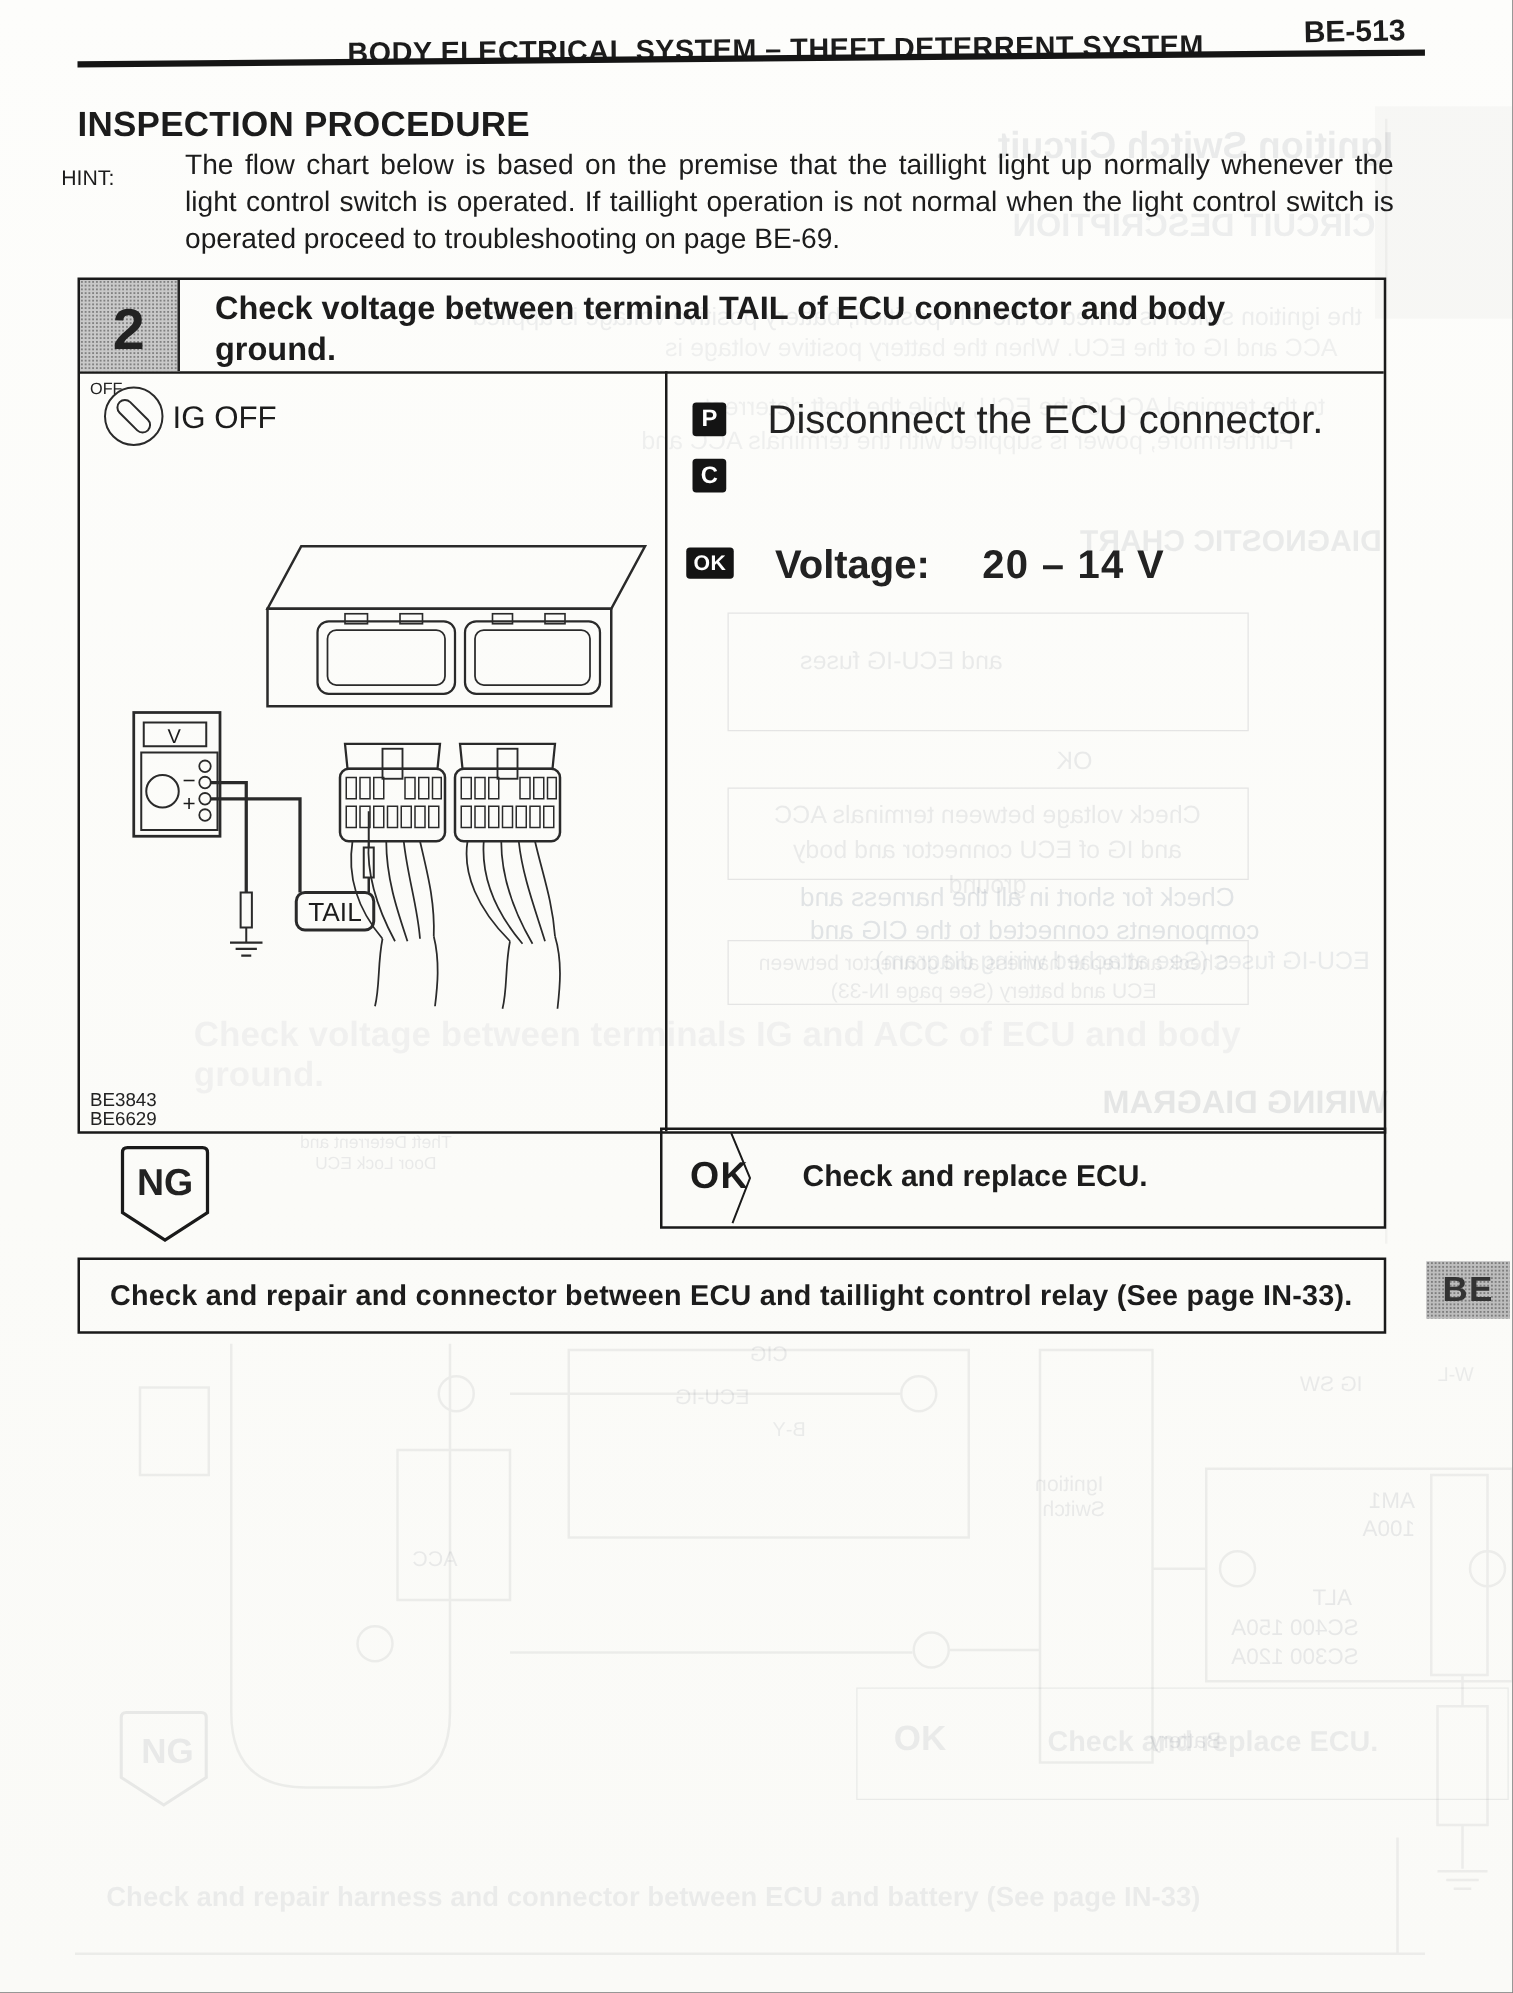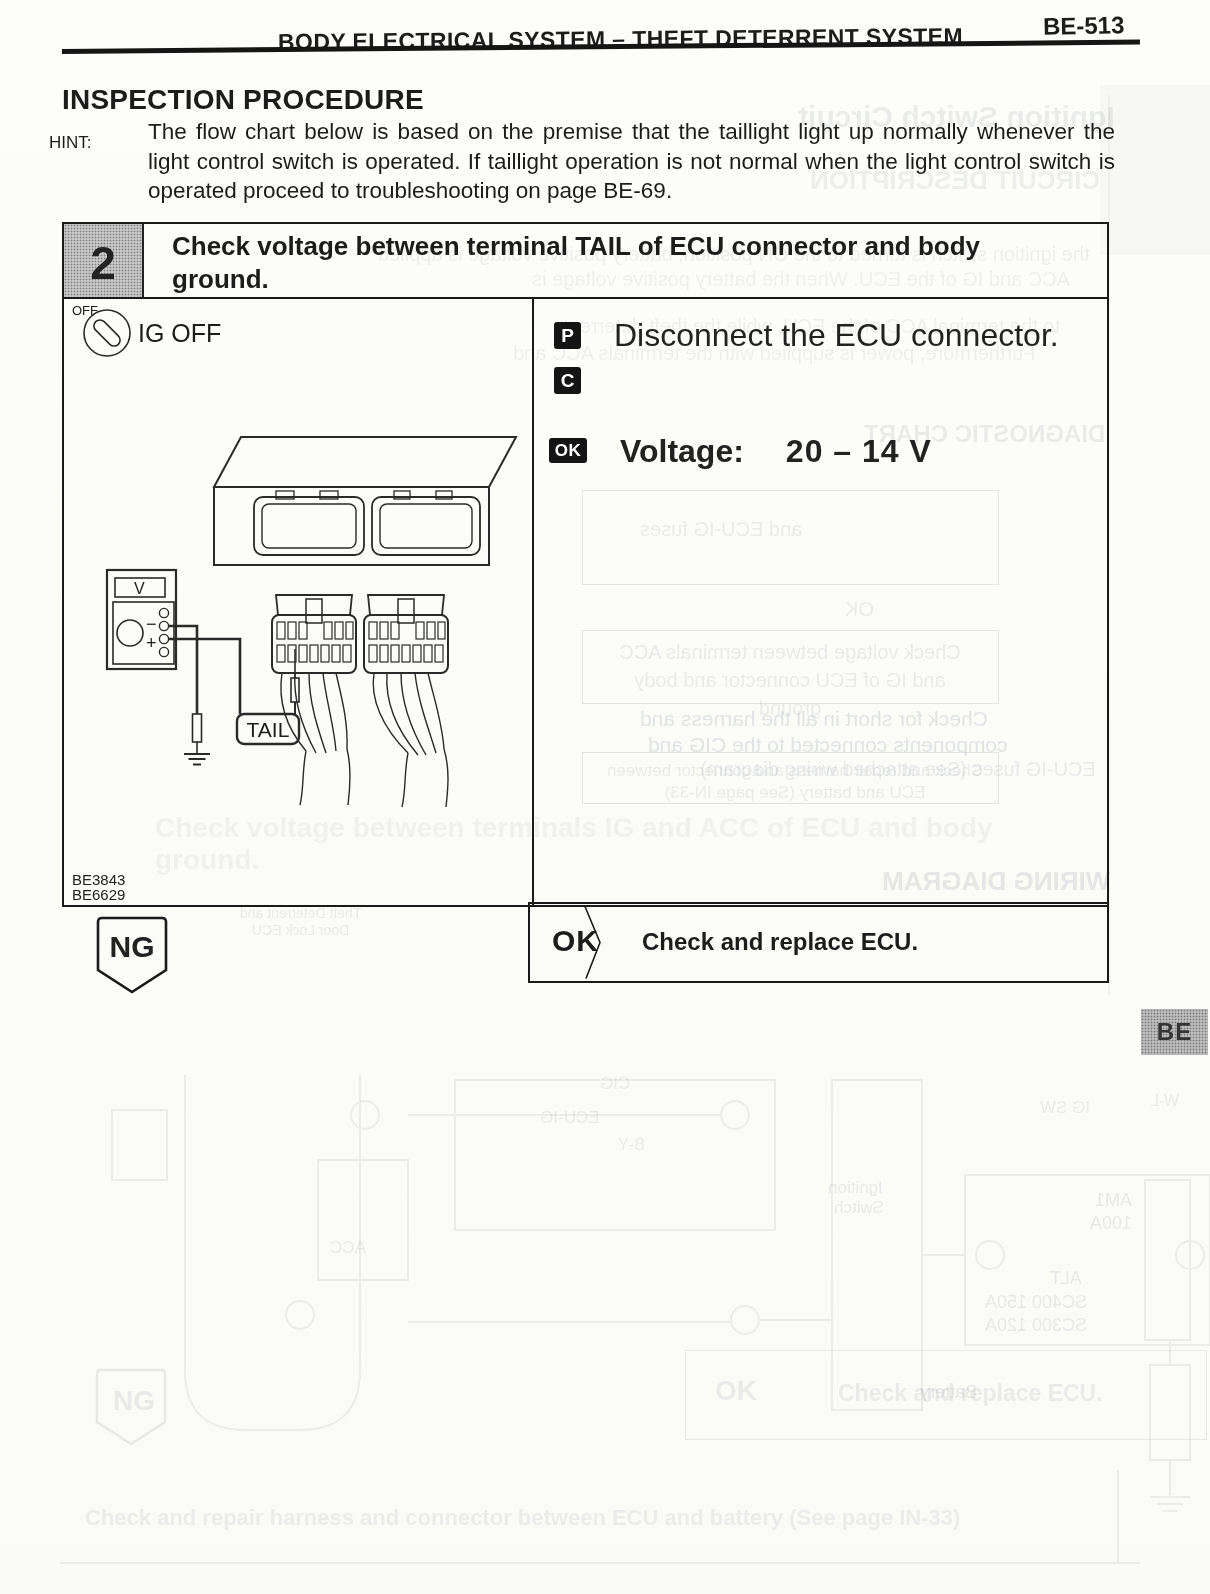--- a/index.html
+++ b/index.html
@@ -44,21 +44,21 @@
   .ng-label{position:absolute;left:0;top:14px;width:72px;text-align:center;font-size:30px;font-weight:bold;color:#222;}
   .action-box{left:62px;top:1006px;width:1043px;height:57px;border:2.5px solid #1a1a1a;
               display:flex;align-items:center;background:transparent;}
   .action-text{padding-left:24px;font-size:23px;font-weight:bold;letter-spacing:.2px;}
   
   .be-tab{left:1141px;top:1009px;width:67px;height:46px;
       background-color:#bdbdbd;
       background-image:radial-gradient(rgba(60,60,60,.5) .8px, transparent 1.1px);
       background-size:3px 3px;
       display:flex;align-items:center;justify-content:center;
-      font-size:24px;font-weight:bold;color:#333;letter-spacing:1px;text-align:center;}
+      font-size:28px;font-weight:bold;color:#333;letter-spacing:1px;text-align:center;}
   
   .ghost{position:absolute;color:#6b7280;pointer-events:none;white-space:nowrap;}
   .mir{transform:scaleX(-1);display:inline-block;}
   .gbox{position:absolute;border:1.5px solid rgba(90,95,105,.14);pointer-events:none;}
   .scan-line{position:absolute;background:rgba(0,0,0,.07);pointer-events:none;}
   svg text{font-family:"Liberation Sans", sans-serif;}
 </style>
 </head>
 <body>
 
@@ -287,16 +287,19 @@
     <div class="ok-text">Check and replace ECU.</div>
   </div>
 
   <div class="abs ng-wrap">
     <svg width="72" height="78" viewBox="0 0 72 78">
       <path d="M6,2 H66 Q70,2 70,6 V54 L36,76 L2,54 V6 Q2,2 6,2 Z" fill="none" stroke="#1a1a1a" stroke-width="2.6"></path>
     </svg>
     <div class="ng-label">NG</div>
   </div>
 
+  <div class="abs action-box">
+    <div class="action-text">Check and repair and connector between ECU and taillight control relay (See page IN-33).</div>
+  </div>
 
   <div class="abs be-tab">BE</div>
 
 </div>
 
 </body></html>

